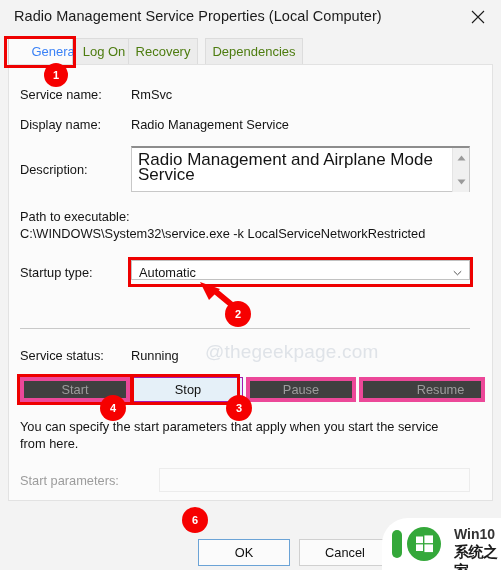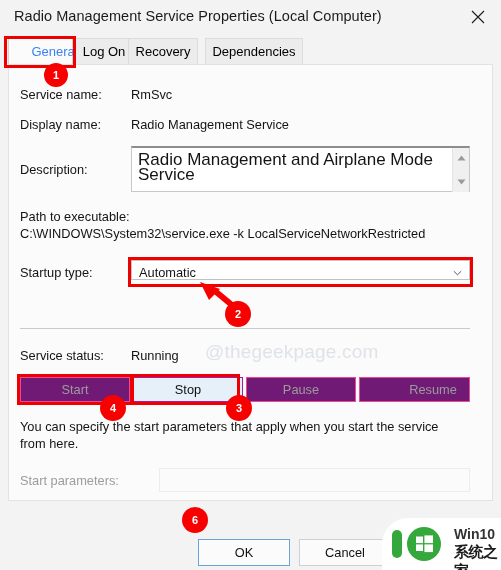--- a/index.html
+++ b/index.html
@@ -26,21 +26,21 @@
   }
   .close-btn svg{display:block;}
 
   
   .tabstrip{
     position:absolute;left:0;top:38px;width:501px;height:26px;
   }
   .tab{
     position:absolute;top:0;height:26px;
     display:flex;align-items:center;justify-content:center;
-    font-size:13px;color:#000000;background:#ececec;
+    font-size:13px;color:#4d7c0f;background:#ececec;
     border:1px solid #dcdcdc;border-bottom:none;box-sizing:border-box;
     white-space:nowrap;
   }
   .tab.active{background:#fbfbfb;color:#3b82f6;border-color:#d2d2d2;padding-left:28px;}
 
   
   .body-panel{
     position:absolute;left:8px;top:64px;width:485px;height:437px;
     background:#fbfbfb;border:1px solid #e2e2e2;box-sizing:border-box;
   }
@@ -78,21 +78,21 @@
 
   
   .divider{
     position:absolute;left:20px;top:328px;width:450px;height:1px;background:#c9c9c9;
   }
 
   
   .abtn{
     position:absolute;top:377px;height:25px;
     display:flex;align-items:center;justify-content:center;
-    font-size:12.8px;background:#701a75;border:1px solid #ec4899;
+    font-size:12.8px;background:#404040;border:4px solid #ec4899;
     box-sizing:border-box;color:#9c9c9c;
   }
   .abtn.enabled{background:#e5f0f8;border:1px solid #a21caf;color:#111;}
 
   
   .sp-input{
     position:absolute;left:159px;top:468px;width:311px;height:24px;
     background:#fbfbfb;border:1px solid #ececec;box-sizing:border-box;
   }
 
@@ -206,21 +206,21 @@
 
   <div class="abtn" style="left:20px;width:110px;">
     <span>Start</span>
   </div>
   <div class="abtn enabled" style="left:133px;width:110px;">
     <span>Stop</span>
   </div>
   <div class="abtn" style="left:246px;width:110px;">
     <span>Pause</span>
   </div>
-  <div class="abtn" style="left:359px;width:111px;padding-left:37px;">
+  <div class="abtn" style="left:359px;width:126px;padding-left:37px;">
     <span>Resume</span>
   </div>
 
   <div class="lbl" style="left:20px;top:419px;">You can specify the start parameters that apply when you start the service</div>
   <div class="lbl" style="left:20px;top:436px;">from here.</div>
 
   <div class="lbl dim" style="left:20px;top:473px;">Start parameters:</div>
   <div class="sp-input"></div>
 
   <div class="fbtn primary" style="left:198px;width:92px;">

